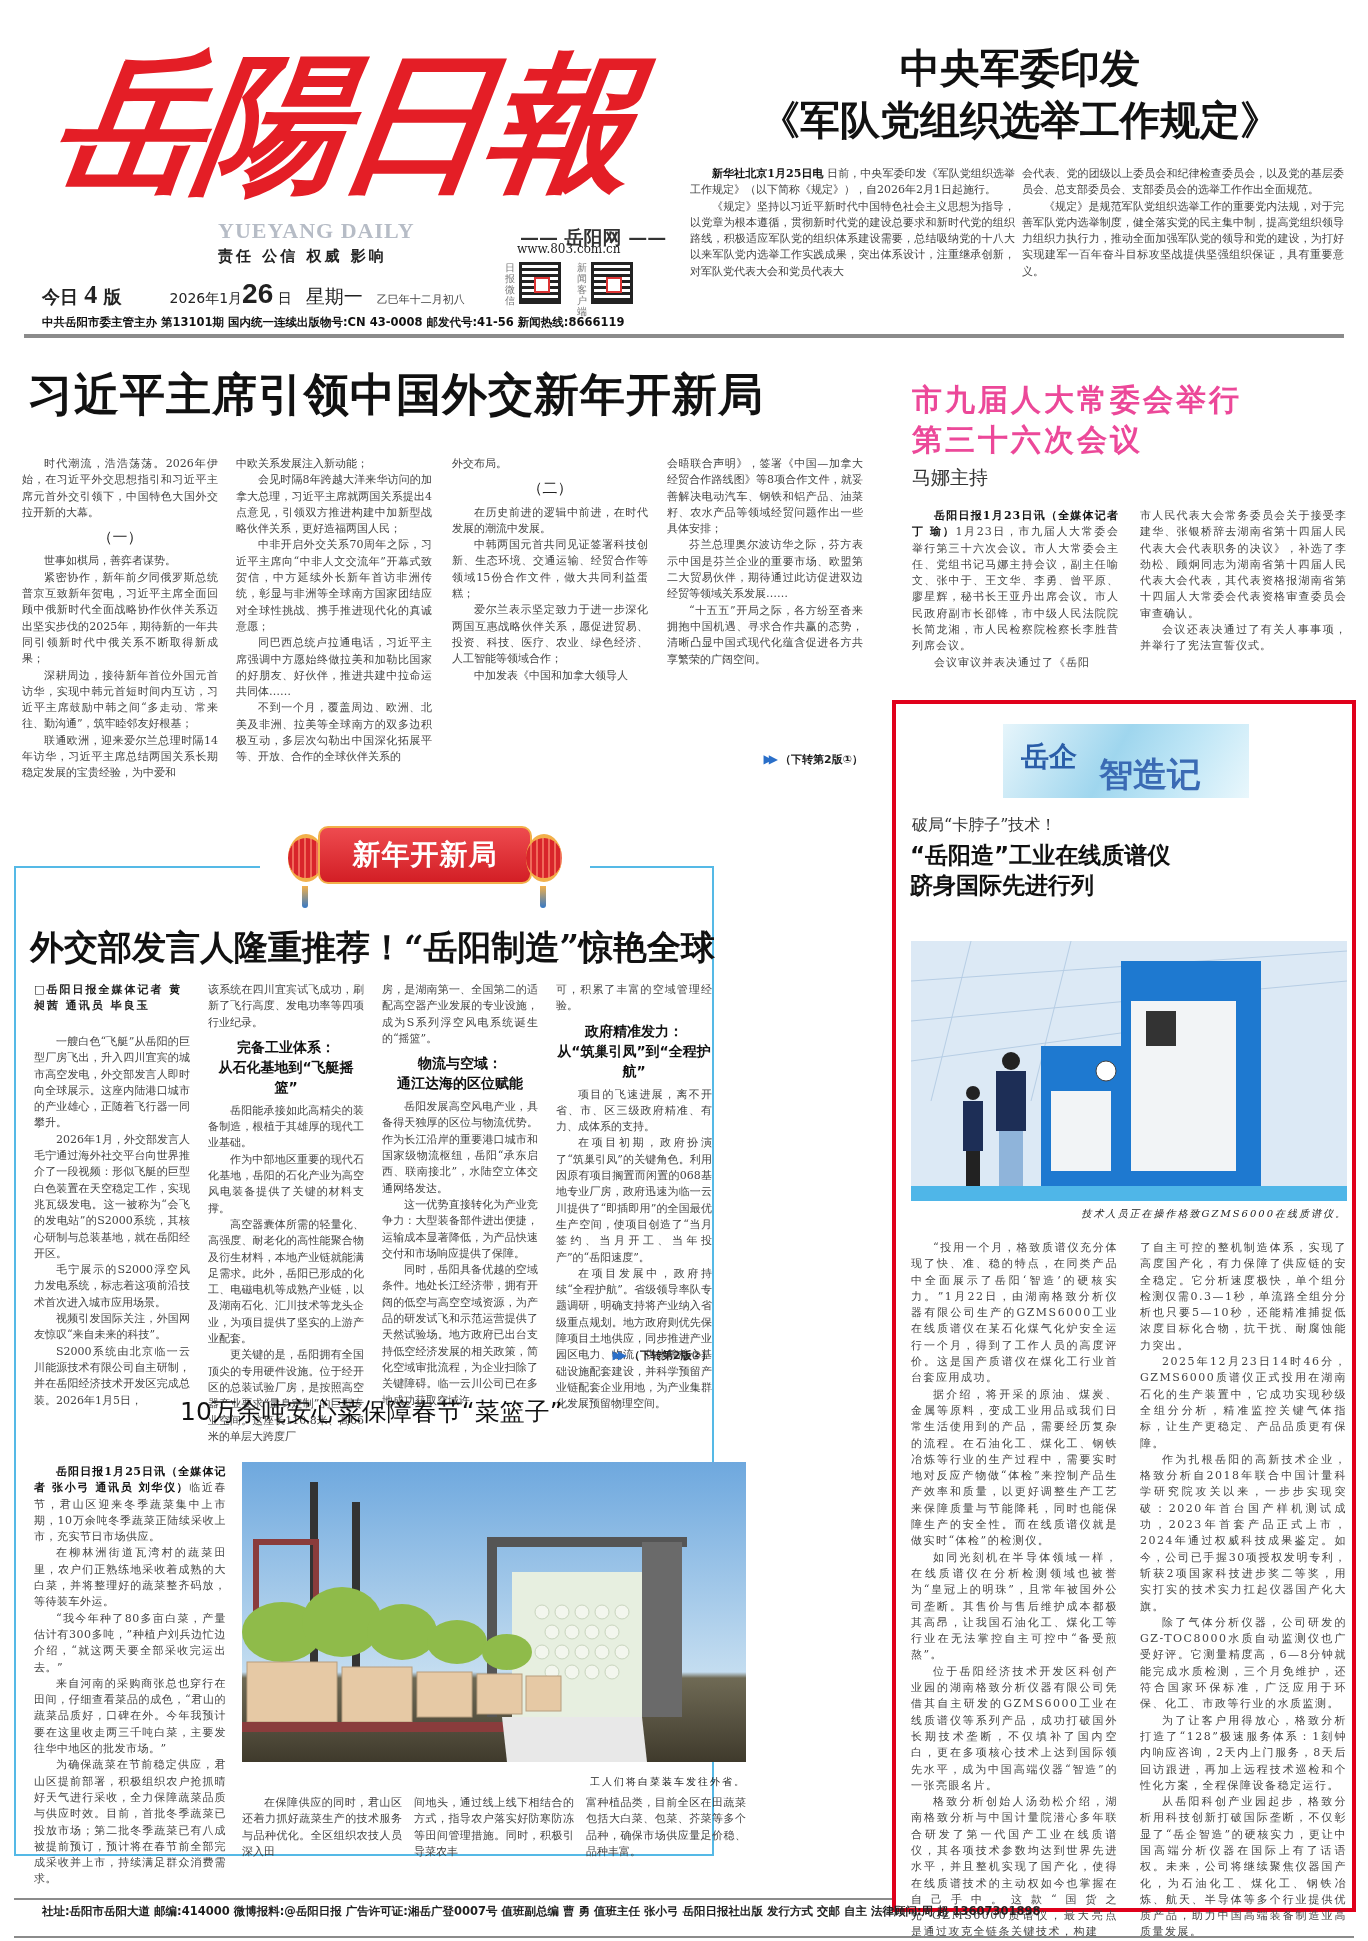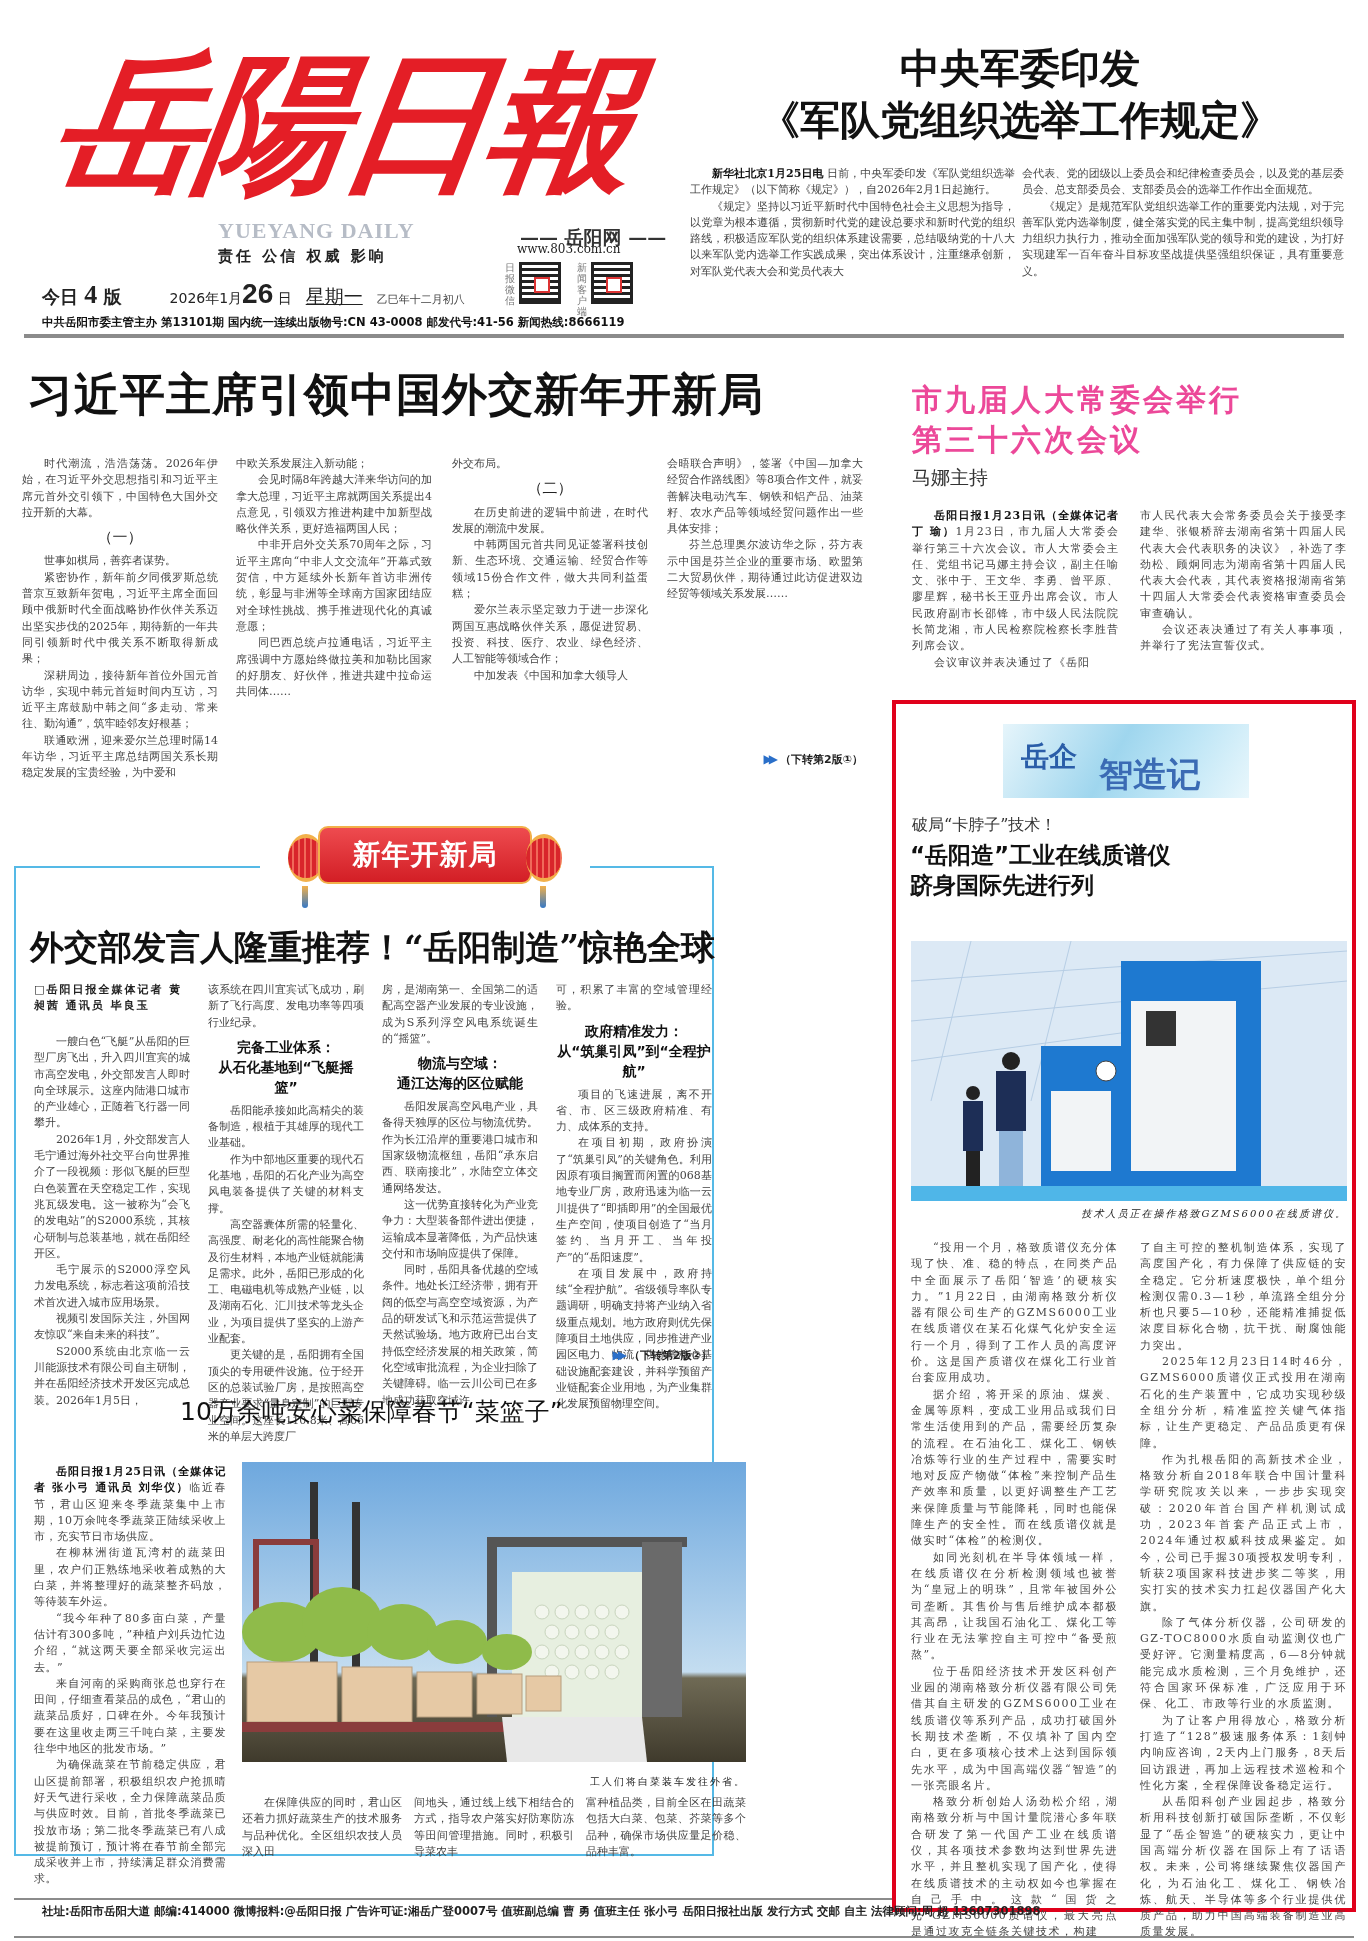--- a/index.html
+++ b/index.html
@@ -18,21 +18,21 @@
   .qr { width: 42px; height: 42px; background:
       repeating-linear-gradient(0deg, #222 0 3px, #fff 3px 6px),
       #222; border: 3px solid #222; position: absolute; }
   .qr::after { content: ""; position: absolute; left: 12px; top: 12px; width: 12px; height: 12px; background: #fff; border: 2px solid #d33; }
   .qr-label { position: absolute; font-size: 10px; color: #777; width: 11px; line-height: 11px; word-break: break-all; }
   .date-line { left: 42px; top: 278px; height: 36px; display: flex; align-items: baseline; gap: 14px; color: #222; }
   .today { font-size: 18px; font-weight: bold; }
   .today b { font-size: 26px; font-family: "Liberation Serif", serif; }
   .date-line .d { font-size: 14px; }
   .date-line .d big { font-size: 28px; font-weight: bold; font-family: "Liberation Sans", sans-serif; }
-  .date-line .wk { font-size: 19px; text-decoration: underline; }
+  .date-line .wk { font-size: 19px; }
   .date-line .lunar { font-size: 11px; color: #444; text-align: center; }
   .info-strip { left: 42px; top: 315px; font-size: 11.5px; font-weight: bold; color: #111; font-family: "DejaVu Sans", sans-serif; }
   .rule-gray { height: 4px; background: #8b8b8b; }
 
   
   .h-cmc { left: 700px; top: 42px; width: 640px; text-align: center; font-family: "DejaVu Sans", sans-serif; font-weight: bold; color: #111; }
   .h-cmc .l1 { font-size: 40px; line-height: 52px; }
   .h-cmc .l2 { font-size: 40px; line-height: 52px; }
   .col-text { font-size: 11px; line-height: 16.3px; color: #444; text-align: justify; }
   .col-text p { text-indent: 2em; }
@@ -120,32 +120,34 @@
   <p>世事如棋局，善弈者谋势。</p>
   <p>紧密协作，新年前夕同俄罗斯总统普京互致新年贺电，习近平主席全面回顾中俄新时代全面战略协作伙伴关系迈出坚实步伐的2025年，期待新的一年共同引领新时代中俄关系不断取得新成果；</p>
   <p>深耕周边，接待新年首位外国元首访华，实现中韩元首短时间内互访，习近平主席鼓励中韩之间“多走动、常来往、勤沟通”，筑牢睦邻友好根基；</p>
   <p>联通欧洲，迎来爱尔兰总理时隔14年访华，习近平主席总结两国关系长期稳定发展的宝贵经验，为中爱和</p>
 </div>
 <div class="abs col-text" style="left:236px;top:456px;width:196px;">
   <p style="text-indent:0">中欧关系发展注入新动能；</p>
   <p>会见时隔8年跨越大洋来华访问的加拿大总理，习近平主席就两国关系提出4点意见，引领双方推进构建中加新型战略伙伴关系，更好造福两国人民；</p>
   <p>中非开启外交关系70周年之际，习近平主席向“中非人文交流年”开幕式致贺信，中方延续外长新年首访非洲传统，彰显与非洲等全球南方国家团结应对全球性挑战、携手推进现代化的真诚意愿；</p>
   <p>同巴西总统卢拉通电话，习近平主席强调中方愿始终做拉美和加勒比国家的好朋友、好伙伴，推进共建中拉命运共同体……</p>
+  <p>不到一个月，覆盖周边、欧洲、北美及非洲、拉美等全球南方的双多边积极互动，多层次勾勒出中国深化拓展平等、开放、合作的全球伙伴关系的</p>
 </div>
 <div class="abs col-text" style="left:452px;top:456px;width:196px;">
   <p style="text-indent:0">外交布局。</p>
   <div class="sec-head">（二）</div>
   <p>在历史前进的逻辑中前进，在时代发展的潮流中发展。</p>
   <p>中韩两国元首共同见证签署科技创新、生态环境、交通运输、经贸合作等领域15份合作文件，做大共同利益蛋糕；</p>
   <p>爱尔兰表示坚定致力于进一步深化两国互惠战略伙伴关系，愿促进贸易、投资、科技、医疗、农业、绿色经济、人工智能等领域合作；</p>
   <p>中加发表《中国和加拿大领导人</p>
 </div>
 <div class="abs col-text" style="left:667px;top:456px;width:196px;">
   <p style="text-indent:0">会晤联合声明》，签署《中国—加拿大经贸合作路线图》等8项合作文件，就妥善解决电动汽车、钢铁和铝产品、油菜籽、农水产品等领域经贸问题作出一些具体安排；</p>
   <p>芬兰总理奥尔波访华之际，芬方表示中国是芬兰企业的重要市场、欧盟第二大贸易伙伴，期待通过此访促进双边经贸等领域关系发展……</p>
+  <p>“十五五”开局之际，各方纷至沓来拥抱中国机遇、寻求合作共赢的态势，清晰凸显中国式现代化蕴含促进各方共享繁荣的广阔空间。</p>
 </div>
 <div class="abs cont" style="left:667px;top:752px;width:196px;">
   <span class="tri">▶▶</span><span>（下转第2版①）</span>
 </div>
 
 <div class="abs h-npc">
   <div>市九届人大常委会举行</div>
   <div>第三十六次会议</div>
 </div>
 <div class="abs h-npc-sub">马娜主持</div>

